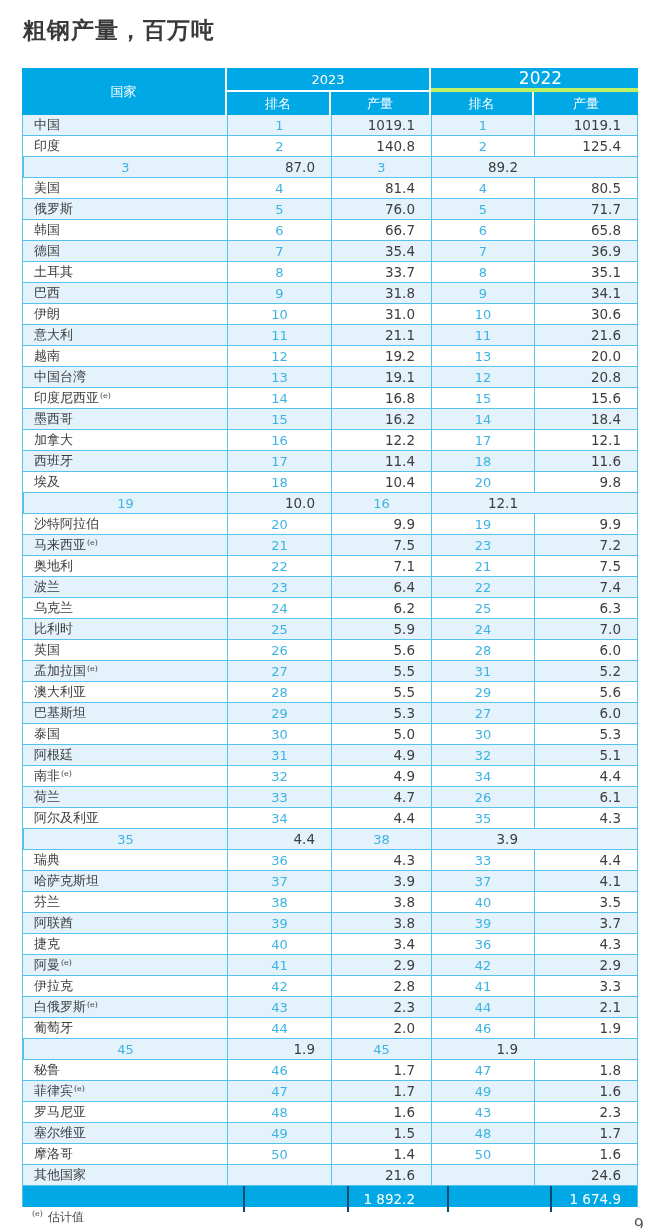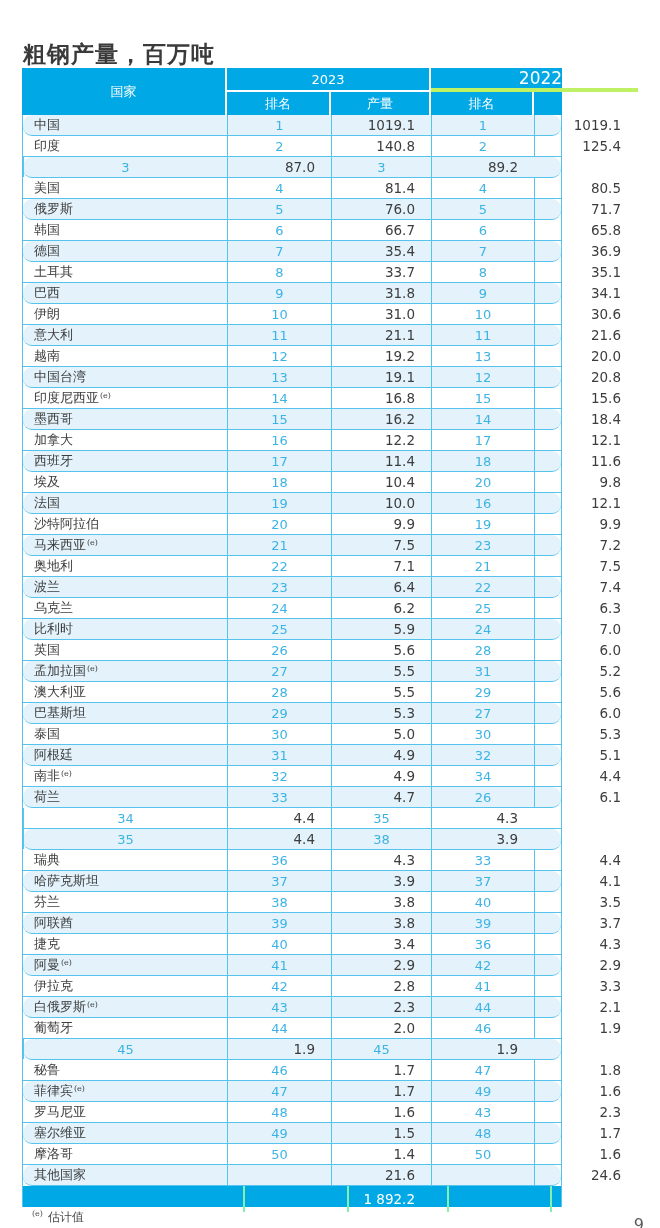--- a/index.html
+++ b/index.html
@@ -6,24 +6,24 @@
   html,body { width:660px; height:1228px; }
   body {
     position:relative;
     background:#ffffff;
     overflow:hidden;
     font-family:"DejaVu Sans", sans-serif;
   }
   .page-title {
     position:absolute; left:23px; top:15px;
     font-family:"DejaVu Serif","Liberation Serif",serif;
-    font-size:23px; font-weight:bold; color:#3a3a3a; letter-spacing:1px;margin-top:24px;
+    font-size:23px; font-weight:bold; color:#3a3a3a; letter-spacing:1px;
   }
   .steel-table {
-    position:absolute; left:22px; top:68px; width:540px;
+    position:absolute; left:22px; top:68px; width:616px;
   }
   
   .thead {
     display:grid;
     grid-template-columns:205px 104px 100px 103px 104px;
     grid-template-rows:24px 23px;
     background:#00a9e6;
     color:#ffffff;
   }
   .th { display:flex; align-items:center; justify-content:center; font-size:13px; }
@@ -36,33 +36,33 @@
   .th-p22 { grid-column:5; grid-row:2; }
   
   .tbody { border-left:1px solid #55c3ee; border-right:1px solid #55c3ee; }
   .row {
     display:grid;
     grid-template-columns:204px 104px 100px 103px 103px;
     height:21px;
     border-bottom:1px solid #55c3ee;
     background:#ffffff;
   }
-  .row.stripe { background:#e3f2fb;border-radius:9px; }
+  .row.stripe { background:#e3f2fb; }
   .cell { display:flex; align-items:center; font-size:13px; color:#3d3d3d; overflow:hidden; }
   .cell.country {
     justify-content:flex-start; padding-left:11px;
     font-family:"DejaVu Serif","Liberation Serif",serif;
   }
   .cell.country sup { font-size:8px; line-height:1; margin-left:1px; transform:translateY(-2px); }
   .cell.rank { justify-content:center; color:#3cb3e5; border-left:1px solid #55c3ee; }
   .cell.prod { justify-content:flex-end; padding-right:16px; border-left:1px solid #55c3ee; font-size:13.5px; }
   
   .row.world { background:#00a9e6; border-bottom:none; }
   .row.world .cell { color:#ffffff; }
-  .row.world .cell.rank, .row.world .cell.prod { border-left:2px solid #86efac;margin-left:16px; }
+  .row.world .cell.rank, .row.world .cell.prod { border-left:2px solid #0c4a6e;margin-left:16px; }
   .row.world .cell.country { font-family:"DejaVu Serif","Liberation Serif",serif;margin-top:26px; }
   
   .footnote {
     position:absolute; left:24px; top:1209px;
     font-size:12px; color:#4a4a4a;
     font-family:"DejaVu Serif","Liberation Serif",serif;
     margin-left:8px;
   }
   .footnote sup { font-size:8px; margin-right:5px; }
   .page-number {
@@ -205,21 +205,20 @@
         <div class="cell prod">11.6</div>
       </div>
       <div class="row">
         <div class="cell country">埃及</div>
         <div class="cell rank">18</div>
         <div class="cell prod">10.4</div>
         <div class="cell rank">20</div>
         <div class="cell prod">9.8</div>
       </div>
       <div class="row stripe">
-        <div class="cell country">法国</div>
         <div class="cell rank">19</div>
         <div class="cell prod">10.0</div>
         <div class="cell rank">16</div>
         <div class="cell prod">12.1</div>
       </div>
       <div class="row">
         <div class="cell country">沙特阿拉伯</div>
         <div class="cell rank">20</div>
         <div class="cell prod">9.9</div>
         <div class="cell rank">19</div>
@@ -310,20 +309,21 @@
         <div class="cell prod">4.4</div>
       </div>
       <div class="row stripe">
         <div class="cell country">荷兰</div>
         <div class="cell rank">33</div>
         <div class="cell prod">4.7</div>
         <div class="cell rank">26</div>
         <div class="cell prod">6.1</div>
       </div>
       <div class="row">
+        <div class="cell country">阿尔及利亚</div>
         <div class="cell rank">34</div>
         <div class="cell prod">4.4</div>
         <div class="cell rank">35</div>
         <div class="cell prod">4.3</div>
       </div>
       <div class="row stripe">
         <div class="cell rank">35</div>
         <div class="cell prod">4.4</div>
         <div class="cell rank">38</div>
         <div class="cell prod">3.9</div>
@@ -437,21 +437,21 @@
         <div class="cell rank"></div>
         <div class="cell prod">21.6</div>
         <div class="cell rank"></div>
         <div class="cell prod">24.6</div>
       </div>
       <div class="row world">
         <div class="cell country">世界</div>
         <div class="cell rank"></div>
         <div class="cell prod">1 892.2</div>
         <div class="cell rank"></div>
-        <div class="cell prod">5 890.2</div>
+        <div class="cell prod">1 674.9</div>
       </div>
     </div>
 </div>
 
 <div class="footnote">
   <sup>(e)</sup><span>估计值</span>
 </div>
 
 <div class="page-number">9</div>
 

